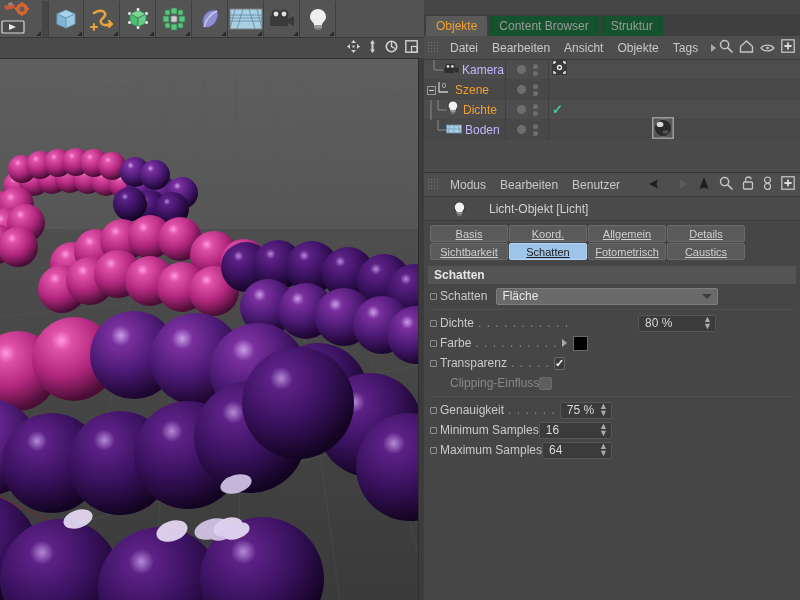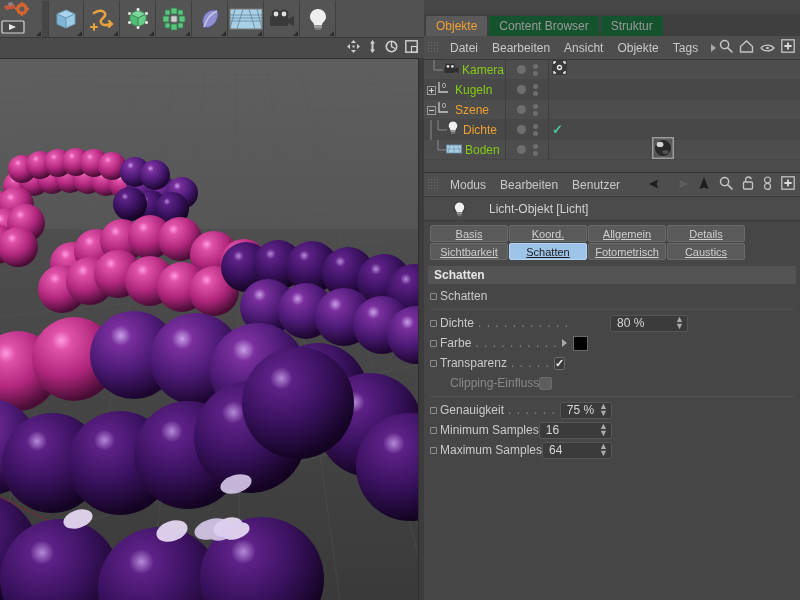--- a/index.html
+++ b/index.html
@@ -110,21 +110,21 @@
     border-bottom: 1px solid #343434;
   }
   .obj-row {
     position: relative; height: 20px;
     display: flex; align-items: center;
     border-bottom: 1px solid #474747;
   }
   .obj-row:nth-child(odd) { background: #4d4d4d; }
   .obj-row:nth-child(even) { background: #484848; }
   .obj-name-col { width: 81px; display: flex; align-items: center; height: 20px; position: relative; }
-  .obj-label { font-size: 12px; color: #84cc16; white-space: nowrap; }
+  .obj-label { font-size: 12px; color: #c4b5fd; white-space: nowrap; }
   .obj-label.sel { color: #f0a030; }
   .obj-dots-col {
     width: 44px; height: 20px; display: flex; align-items: center; justify-content: center;
     gap: 7px; border-left: 1px solid #3f3f3f; border-right: 1px solid #3f3f3f;
   }
   .vis-dot { width: 9px; height: 9px; border-radius: 50%; background: #6e6e6e; }
   .dot-pair { display: flex; flex-direction: column; gap: 2px; }
   .dot-sm { width: 5px; height: 5px; border-radius: 50%; background: #6e6e6e; }
   .obj-tag-col { flex: 1; height: 20px; display: flex; align-items: center; padding-left: 3px; }
   .check-mark { color: #4cc49a; font-size: 13px; font-weight: bold; }
@@ -606,45 +606,20 @@
                   <path d="M11 2 L13 2 L13 4"></path>
                 <path d="M13 11 L13 13 L11 13"></path>
                   <path d="M4 13 L2 13 L2 11"></path>
               </g>
               <circle cx="7.5" cy="7.5" r="2" fill="none" stroke="#f0f0f0" stroke-width="1.3"></circle>
             </svg>
           </span>
         </div>
       </div>
 
-      <div class="obj-row">
-        <div class="obj-name-col">
-          <span style="flex:none;margin-left:3px;margin-right:1px;">
-            <svg width="9" height="9" viewBox="0 0 9 9">
-              <rect x="0.5" y="0.5" width="8" height="8" fill="none" stroke="#9a9a9a" stroke-width="1"></rect>
-              <path d="M4.5 2 L4.5 7 M2 4.5 L7 4.5" stroke="#d0d0d0" stroke-width="1.1"></path>
-            </svg>
-          </span>
-          <span style="flex:none;margin-right:3px;">
-            <svg width="15" height="14" viewBox="0 0 15 14">
-              <path d="M2 1 L2 11 L11 11" stroke="#c8c8c8" stroke-width="1.3" fill="none"></path>
-              <text x="5" y="6.5" font-family="Liberation Sans" font-size="7" fill="#d8d8d8">0</text>
-            </svg>
-          </span>
-          <span class="obj-label">Kugeln</span>
-        </div>
-        <div class="obj-dots-col">
-          <span class="vis-dot"></span>
-          <span class="dot-pair">
-            <span class="dot-sm"></span>
-              <span class="dot-sm"></span>
-          </span>
-        </div>
-        <div class="obj-tag-col"></div>
-      </div>
 
       <div class="obj-row">
         <div class="obj-name-col">
           <span style="flex:none;margin-left:3px;margin-right:1px;">
             <svg width="9" height="9" viewBox="0 0 9 9">
               <rect x="0.5" y="0.5" width="8" height="8" fill="none" stroke="#9a9a9a" stroke-width="1"></rect>
               <path d="M2 4.5 L7 4.5" stroke="#d0d0d0" stroke-width="1.1"></path>
             </svg>
           </span>
           <span style="flex:none;margin-right:3px;">
@@ -809,29 +784,33 @@
           <div class="atab">Fotometrisch</div>
           <div class="atab">Caustics</div>
         </div>
       </div>
 
       <div class="sec-head">Schatten</div>
 
       <div class="prow" style="margin-top:2px;">
         <span class="bullet"></span>
         <span class="plabel">Schatten</span>
+        <div class="sel-box" style="width:222px;margin-left:9px;">
+          <span>Fläche</span>
+          <span style="width:0;height:0;border-left:5px solid transparent;border-right:5px solid transparent;border-top:5px solid #3c3c3c;"></span>
+        </div>
       </div>
 
       <div class="hr"></div>
 
       <div class="prow">
         <span class="bullet"></span>
         <span class="plabel">Dichte</span>
         <span class="dots" style="margin:0 4px;">. . . . . . . . . . .</span>
-        <div class="num-box" style="margin-left:auto;margin-right:112px;">
+        <div class="num-box" style="margin-left:auto;margin-right:84px;">
           <span>80 %</span>
           <span class="spin">▲<br>▼</span>
         </div>
       </div>
 
       <div class="prow">
         <span class="bullet"></span>
         <span class="plabel">Farbe</span>
         <span class="dots" style="margin:0 4px;">. . . . . . . . . .</span>
         <span class="tri-r" style="margin-left:auto;margin-right:6px;"></span>

